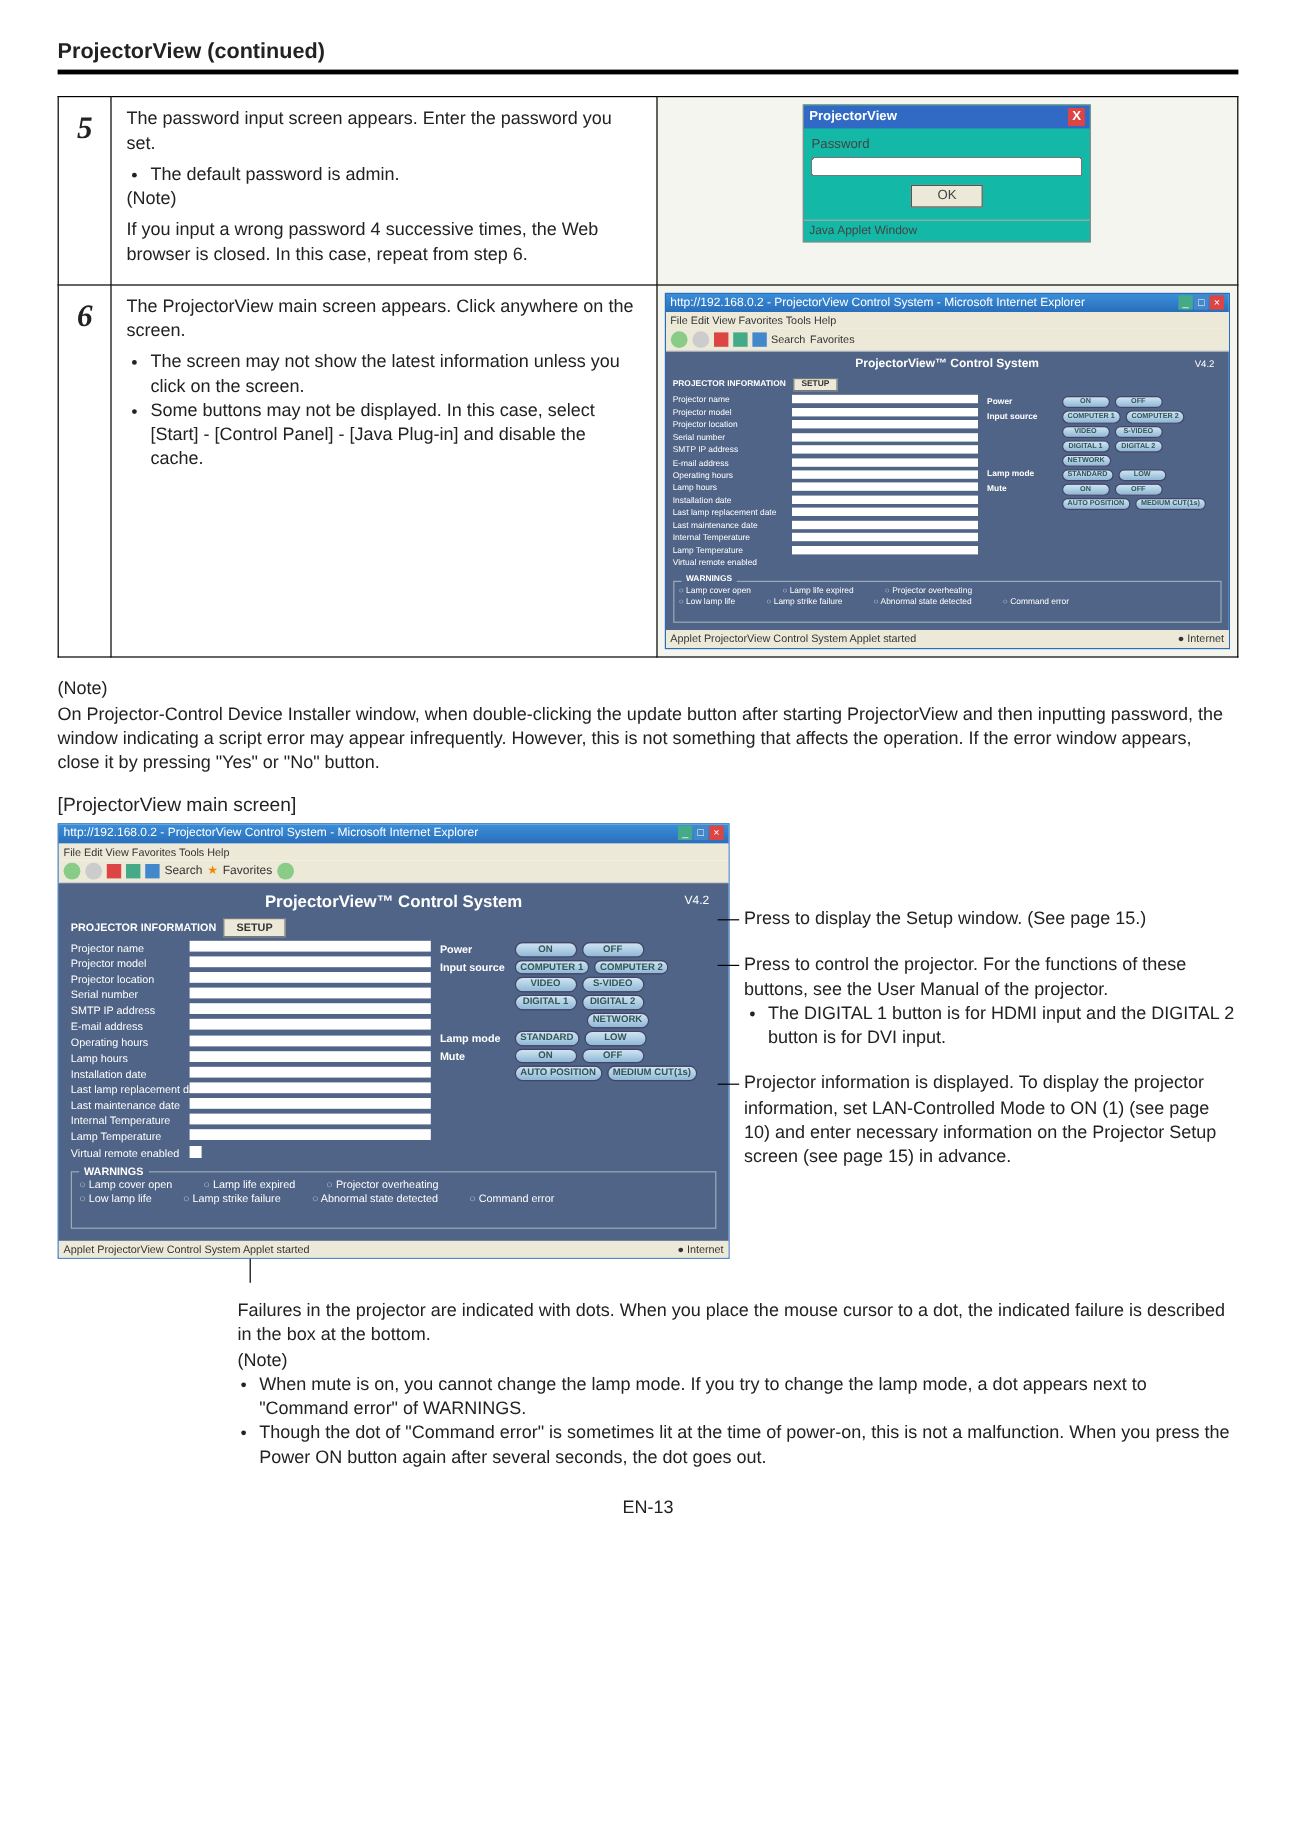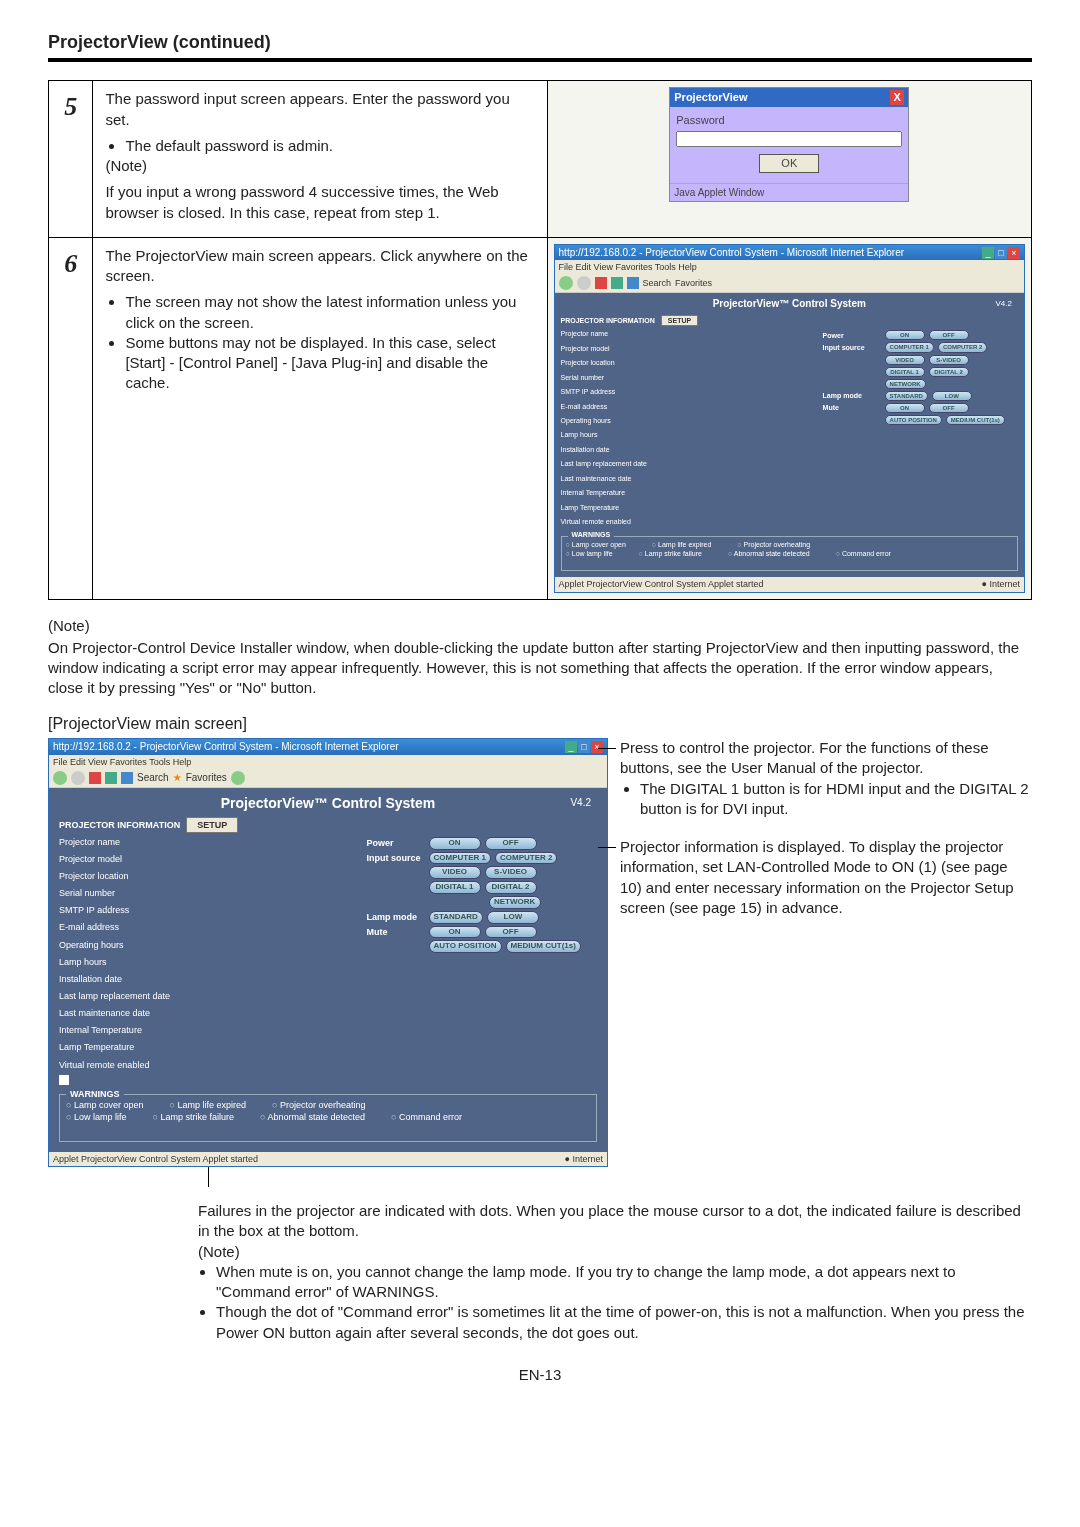--- a/index.html
+++ b/index.html
@@ -48,21 +48,21 @@
     color: #444;
     padding: 6px;
   }
   .steptext ul { margin-left: 20px; }
   .steptext p { margin-bottom: 6px; }
   .note-block { margin-top: 16px; }
   .note-block p { margin-bottom: 2px; }
   .subheading { margin-top: 14px; font-size: 16px; margin-bottom: 4px; }
   
   .dlg {
-    background: #c4b5fd;
+    background: #14b8a6;
     border: 1px solid #888;
     width: 240px;
     margin: 0 auto;
     font-size: 11px;
   }
   .dlg-title {
     background: #316ac5;
     color: #fff;
     padding: 2px 4px;
     display: flex;
@@ -133,21 +133,21 @@
     font-size:14px;
     margin-bottom:4px;
     position:relative;
   }
   .pv-hdr.small{font-size:10px;}
   .pv-ver{position:absolute;right:6px;top:2px;font-size:10px;font-weight:normal;}
   .pv-ver.small{font-size:8px;}
   .pv-cols{display:flex;gap:8px;}
   .pv-left{flex:1.3;}
   .pv-right{flex:1;}
-  .pv-row{display:flex;gap:4px;margin:1px 0;white-space:nowrap;flex-direction:column;}
+  .pv-row{display:flex;gap:4px;margin:1px 0;white-space:nowrap;}
   .pv-lbl{width:95px;color:#fff;}
   .pv-val{background:#fff;flex:1;height:9px;}
   .pv-val.small{height:7px;}
   .pv-tab{background:#ece9d8;color:#333;padding:1px 10px;border:1px solid #777;font-size:9px;}
   .pv-tab.small{font-size:7px;padding:0 6px;}
   .pv-section{font-weight:bold;margin-bottom:2px;display:flex;align-items:center;gap:6px;}
   .pv-btn{
     background:linear-gradient(to bottom,#cfe4f2,#8fb8d6);
     border:1px solid #446;
     color:#355;
@@ -196,21 +196,21 @@
 <table class="steps">
   <tbody>
       <tr>
     <td class="stepnum">5</td>
     <td class="steptext">
       <p>The password input screen appears. Enter the password you set.</p>
       <ul>
             <li>The default password is admin.</li>
           </ul>
       <p>(Note)</p>
-      <p>If you input a wrong password 4 successive times, the Web browser is closed. In this case, repeat from step 1.</p>
+      <p>If you input a wrong password 4 successive times, the Web browser is closed. In this case, repeat from step 6.</p>
     </td>
     <td class="stepimg">
       <div class="dlg">
         <div class="dlg-title">
           <span>ProjectorView</span>
           <span style="background:#d44;width:14px;text-align:center;">X</span>
         </div>
         <div class="dlg-body">
           <span>Password</span>
           <input type="text" style="">
@@ -528,20 +528,24 @@
       </div>
       <div class="ie-status">
           <span>Applet ProjectorView Control System Applet started</span>
           <span>● Internet</span>
         </div>
     </div>
     <div class="vline"></div>
   </div>
 
   <div class="main-right">
+    <div class="callout" style="margin-top:70px;">
+      <span class="lead" style="top:10px;"></span>
+      <span>Press to display the Setup window. (See page 15.)</span>
+    </div>
     <div class="callout">
       <span class="lead" style="top:10px;"></span>
       <span>Press to control the projector. For the functions of these buttons, see the User Manual of the projector.</span>
       <ul>
           <li>The DIGITAL 1 button is for HDMI input and the DIGITAL 2 button is for DVI input.</li>
         </ul>
     </div>
     <div class="callout">
       <span class="lead" style="top:10px;"></span>
       <span>Projector information is displayed. To display the projector information, set LAN-Controlled Mode to ON (1) (see page 10) and enter necessary information on the Projector Setup screen (see page 15) in advance.</span>

